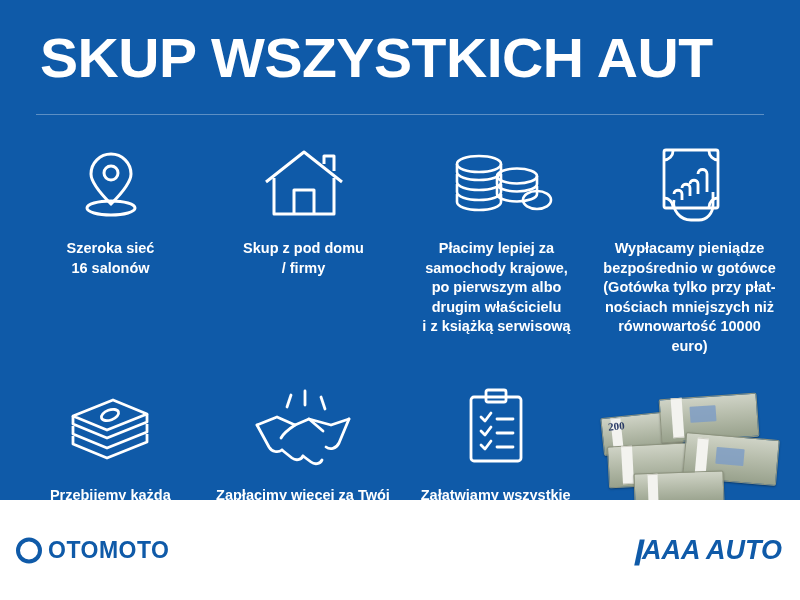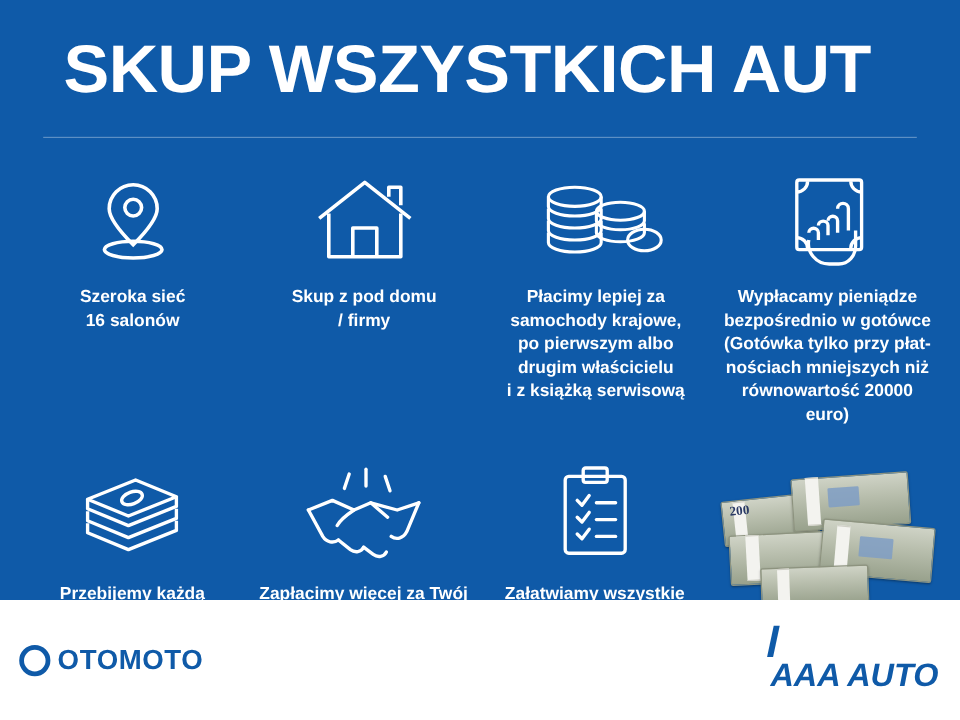--- a/index.html
+++ b/index.html
@@ -14,21 +14,21 @@
     overflow: hidden;
   }
   .poster {
     position: relative;
     width: 800px;
     height: 600px;
     background: #0f5aa8;
     box-sizing: border-box;
   }
   .headline-wrap {
-    padding: 30px 34px 0 53px;
+    padding: 30px 34px 0 40px;
   }
   .headline {
     color: #ffffff;
     font-size: 56px;
     line-height: 1.0;
     font-weight: bold;
     letter-spacing: -0.5px;
     white-space: nowrap;
     font-stretch: condensed;
     transform: scaleX(1.02);
@@ -148,23 +148,22 @@
     font-size: 23px;
     font-weight: bold;
     letter-spacing: 0.5px;
   }
   .aaa {
     position: absolute;
     right: 18px;
     top: 50%;
     transform: translateY(-50%);
     display: flex;
-    align-items: flex-start;
+    align-items: flex-end;
     gap: 0;
-    flex-direction: column;
   }
   .aaa-bar {
     width: 5px;
     height: 26px;
     background: #0f5aa8;
     transform: skewX(-12deg);
   }
   .aaa-text {
     color: #0f5aa8;
     font-size: 27px;
@@ -249,21 +248,21 @@
             <path d="M42 48 c0-5 8-5 8 0 v8"></path>
             <path d="M34 54 c0-5 8-5 8 0 v6"></path>
             <path d="M34 60 c-2 10 6 20 17 20 h8 c8 0 14-7 14-15 v-13"></path>
           </g>
         </svg>
       </div>
       <div class="cell-label">Wypłacamy pieniądze
 bezpośrednio w gotówce
 (Gotówka tylko przy płat-
 nościach mniejszych niż
-równowartość 20000 euro)</div>
+równowartość 10000 euro)</div>
     </div>
 
   </div>
 
   <div class="grid-bottom">
 
     <div class="cell">
       <div class="icon-box">
         <svg width="110" height="76" viewBox="0 0 110 76">
           <g fill="none" stroke="#ffffff" stroke-width="2.8" stroke-linejoin="round">

